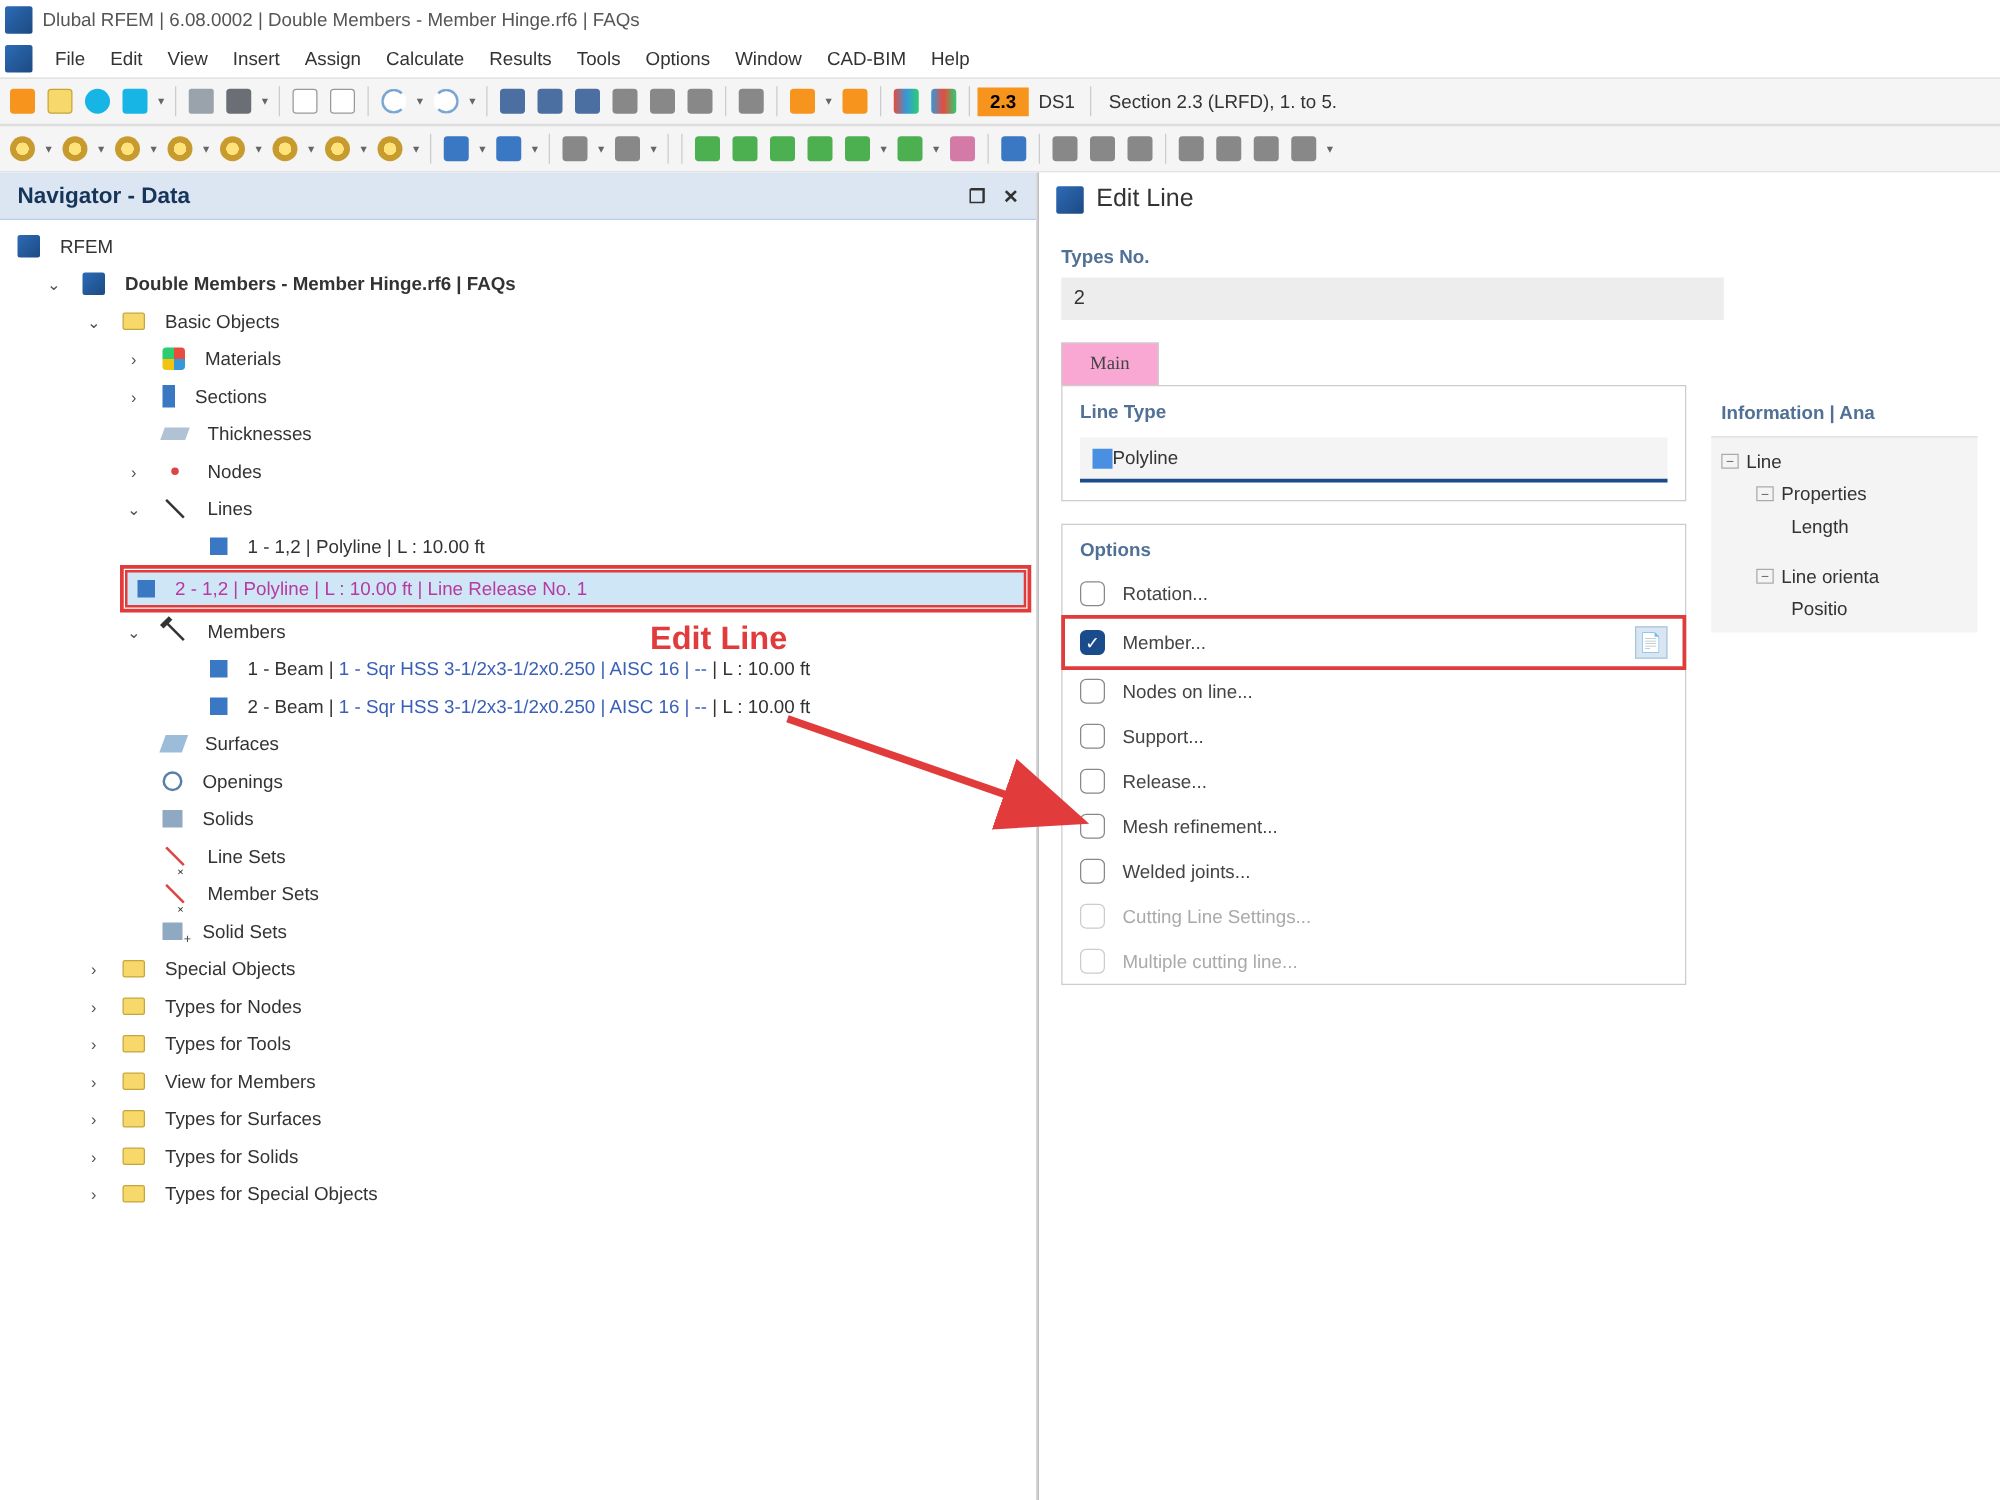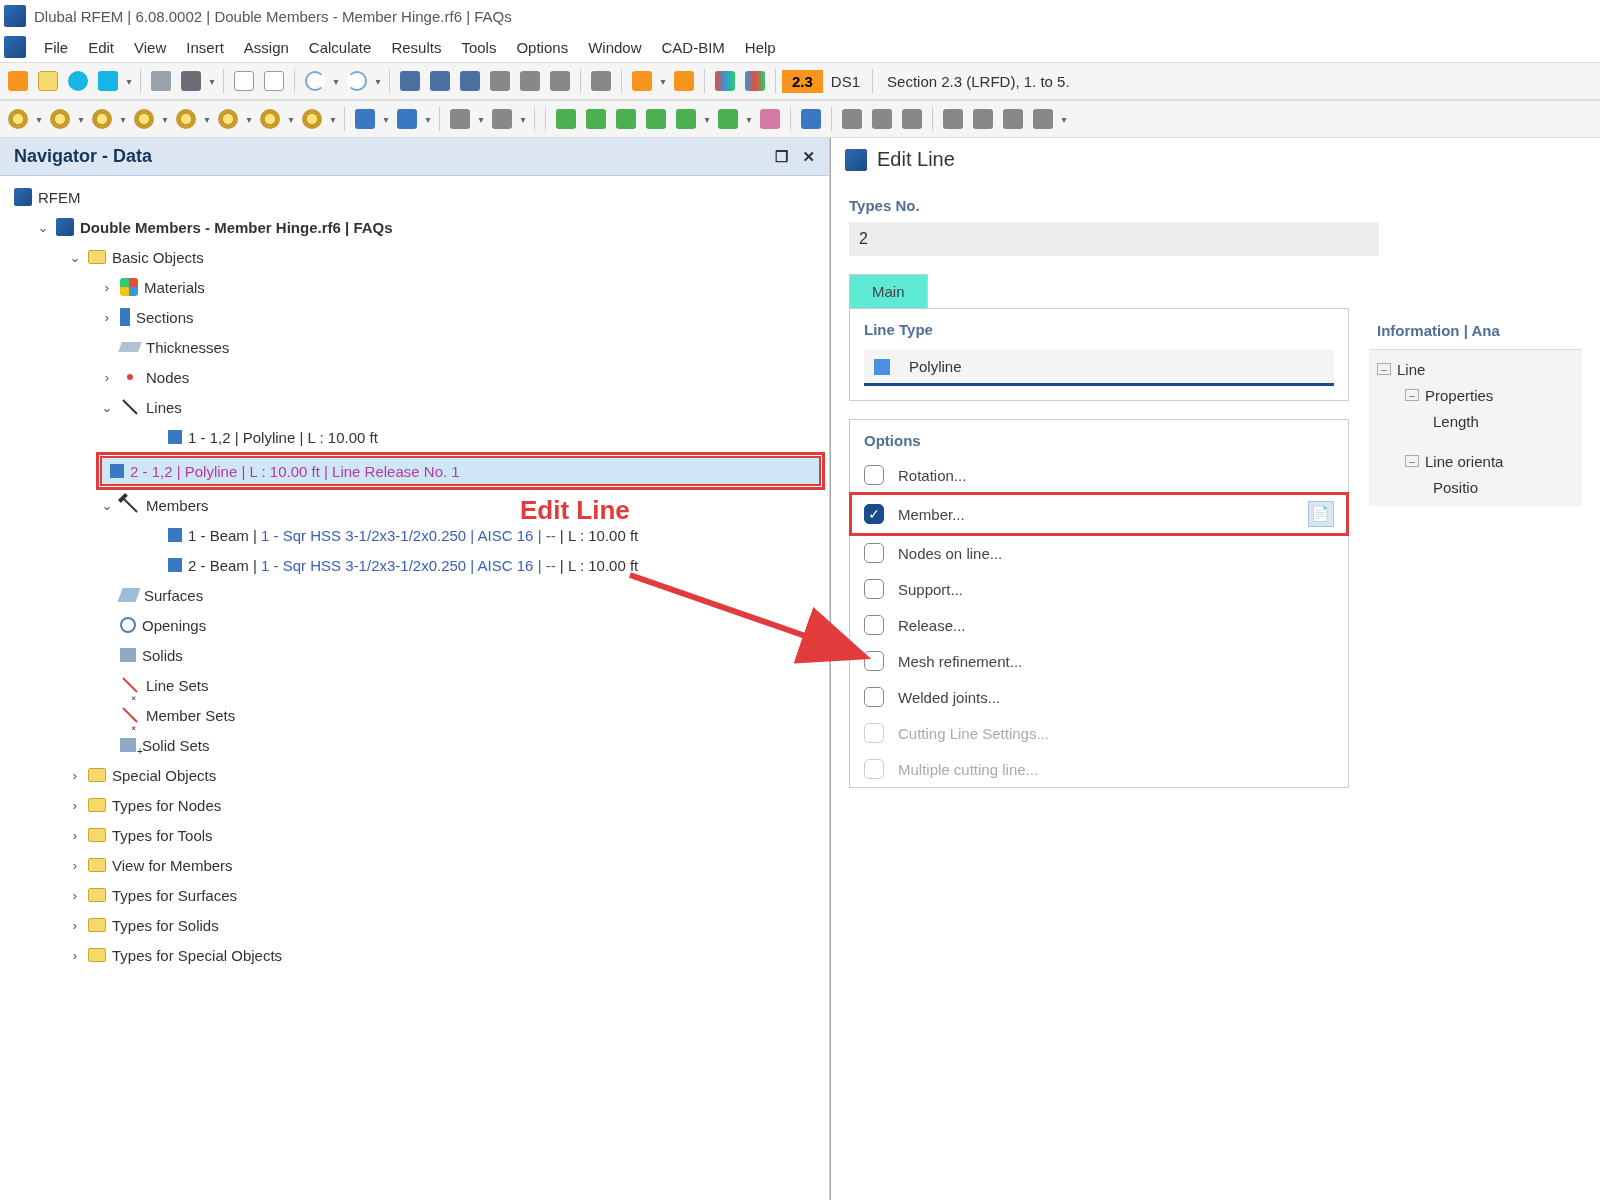--- a/index.html
+++ b/index.html
@@ -42,21 +42,21 @@
 
 .main { display: flex; height: calc(1200px - 32px - 30px - 38px - 38px); }
 
 
 .nav { width: 830px; border-right: 1px solid #ccc; display: flex; flex-direction: column; background: #fff; }
 .nav-header { background: #dbe6f2; border-bottom: 1px solid #bcd0e5; padding: 8px 14px; font-weight: 700; color: #16355a; display: flex; align-items: center; justify-content: space-between; }
 .nav-header .titletxt { font-size: 18px; }
 .nav-header .ctrls { display: flex; gap: 14px; font-size: 18px; color: #333; }
 
 .tree { padding: 6px 4px 6px 10px; overflow: auto; flex: 1; }
-.tree-node { display: flex; align-items: center; height: 30px; gap: 6px; white-space: nowrap; }
+.tree-node { display: flex; align-items: center; height: 30px; gap: 16px; white-space: nowrap; }
 .tree-node .exp { width: 14px; text-align: center; color: #555; cursor: default; font-size: 13px; }
 .tree-node .ticon { width: 20px; height: 20px; display: flex; align-items: center; justify-content: center; }
 .tree-node .lbl { color: #333; }
 .tree-node .lbl .hl { color: #3a5fb8; }
 .tree-node.bold .lbl { font-weight: 700; }
 .tree-node.selected { background: #cfe6f7; border: 2px solid #e23b3b; }
 .tree-node.selected .lbl { color: #b63aa0; }
 .indent-0 { padding-left: 4px; }
 .indent-1 { padding-left: 26px; }
 .indent-2 { padding-left: 58px; }
@@ -86,27 +86,27 @@
 .editpane { flex: 1; background: #fff; display: flex; flex-direction: column; border-left: 1px solid #aaa; }
 .edit-header { display: flex; align-items: center; gap: 10px; padding: 10px 14px; color: #333; }
 .edit-header .hicon { width: 22px; height: 22px; background: linear-gradient(135deg,#2d6bb6,#1c4a82); border-radius: 2px; }
 .edit-header .htxt { font-size: 20px; }
 
 .sect-lbl { color: #507096; font-weight: 600; padding: 16px 18px 8px; }
 .lineinput { margin: 0 18px; background: #ededed; border: none; padding: 8px 10px; font-size: 16px; color: #333; width: 530px; }
 
 .tabs { display: flex; margin: 18px 0 0 18px; }
 .tab { padding: 8px 22px; background: #f4f4f4; border: 1px solid #ccc; border-bottom: none; color: #444; }
-.tab.active { background: #5eead4; font-weight: 400; }
+.tab.active { background: #f9a8d4; font-weight: 400; font-family: Liberation Serif, serif; }
 
 .panel-row { display: flex; gap: 20px; margin: 0 18px; }
 .box { border: 1px solid #ccc; background: #fff; }
 .box .box-title { color: #507096; font-weight: 600; padding: 12px 14px 8px; }
 .linetype { width: 500px; }
-.linetype .ltval { margin: 4px 14px 14px; background: #f4f4f4; border-bottom: 3px solid #1a4b8a; padding: 8px 10px; display: flex; align-items: center; gap: 19px; }
+.linetype .ltval { margin: 4px 14px 14px; background: #f4f4f4; border-bottom: 3px solid #1a4b8a; padding: 8px 10px; display: flex; align-items: center; gap: 0; }
 .linetype .ltval .swatch { width: 16px; height: 16px; background: #4a90e2; }
 
 .options { width: 500px; margin-top: 18px; }
 .optrow { display: flex; align-items: center; gap: 14px; padding: 8px 14px; color: #444; }
 .optrow.disabled { color: #aaa; }
 .chk { width: 20px; height: 20px; border: 1.5px solid #888; border-radius: 5px; background: #fff; display: flex; align-items: center; justify-content: center; }
 .chk.checked { background: #1a4b8a; border-color: #1a4b8a; color: #fff; font-size: 14px; }
 .chk.disabled { border-color: #ccc; }
 .optrow .side-ico { margin-left: auto; width: 26px; height: 26px; background: #d9e6f2; border: 1px solid #a8c3dd; display: flex; align-items: center; justify-content: center; }
 .optrow.hl { outline: 3px solid #e23b3b; outline-offset: -2px; }

